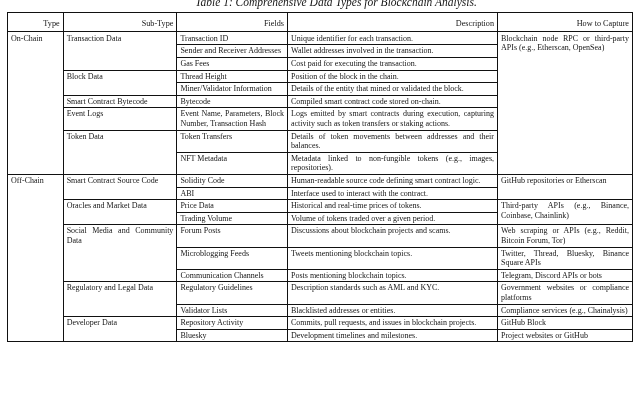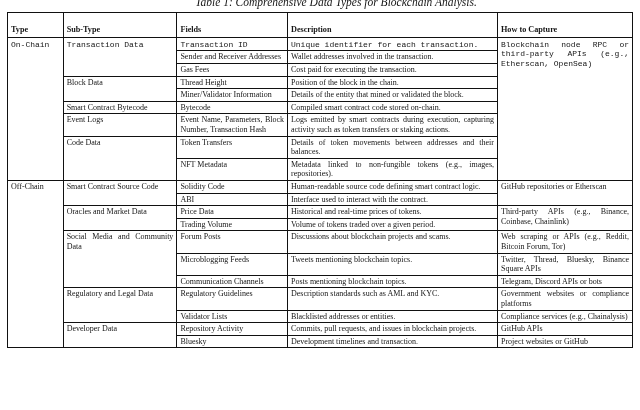--- a/index.html
+++ b/index.html
@@ -41,29 +41,29 @@
   col.c-capture { width: 21.6%; }
   th, td {
     border: 1px solid #111;
     vertical-align: top;
     font-size: 8px;
     line-height: 1.2;
     padding: 1px 3px 1px 3px;
     overflow: hidden;
   }
   th {
-    text-align: left;
-    font-weight: bold;
+    text-align: right;
+    font-weight: normal;
     font-size: 8.2px;
-    padding-top: 12px;
+    padding-top: 6px;
     padding-bottom: 2px;
   }
   td { text-align: justify; }
   td.type-cell { text-align: left; }
-  tr.first-data-row td { padding-top: 2px; font-family: Liberation Mono, monospace; }
+  tr.first-data-row td { padding-top: 2px; }
 </style>
 </head>
 <body>
 
 <div class="title-clip">
   <span class="title-text">Table 1: Comprehensive Data Types for Blockchain Analysis.</span>
 </div>
 
 <table class="data-table">
   <colgroup>
@@ -111,21 +111,21 @@
         <td class="subtype-cell">Smart Contract Bytecode</td>
         <td class="field-cell">Bytecode</td>
         <td class="desc-cell">Compiled smart contract code stored on-chain.</td>
       </tr>
       <tr>
         <td class="subtype-cell">Event Logs</td>
         <td class="field-cell">Event Name, Parameters, Block Number, Transaction Hash</td>
         <td class="desc-cell">Logs emitted by smart contracts during execution, capturing activity such as token transfers or staking actions.</td>
       </tr>
       <tr>
-        <td class="subtype-cell" rowspan="2">Code Data</td>
+        <td class="subtype-cell" rowspan="2">Token Data</td>
         <td class="field-cell">Token Transfers</td>
         <td class="desc-cell">Details of token movements between addresses and their balances.</td>
       </tr>
       <tr>
         <td class="field-cell">NFT Metadata</td>
         <td class="desc-cell">Metadata linked to non-fungible tokens (e.g., images, repositories).</td>
       </tr>
       <tr>
         <td class="type-cell" rowspan="11">Off-Chain</td>
         <td class="subtype-cell" rowspan="2">Smart Contract Source Code</td>
@@ -171,21 +171,21 @@
       </tr>
       <tr>
         <td class="field-cell">Validator Lists</td>
         <td class="desc-cell">Blacklisted addresses or entities.</td>
         <td class="capture-cell">Compliance services (e.g., Chainalysis)</td>
       </tr>
       <tr>
         <td class="subtype-cell" rowspan="2">Developer Data</td>
         <td class="field-cell">Repository Activity</td>
         <td class="desc-cell">Commits, pull requests, and issues in blockchain projects.</td>
-        <td class="capture-cell">GitHub APIs</td>
+        <td class="capture-cell">GitHub Block</td>
       </tr>
       <tr>
         <td class="field-cell">Bluesky</td>
-        <td class="desc-cell">Development timelines and transaction.</td>
+        <td class="desc-cell">Development timelines and milestones.</td>
         <td class="capture-cell">Project websites or GitHub</td>
       </tr>
     </tbody>
 </table>
 
 </body></html>

